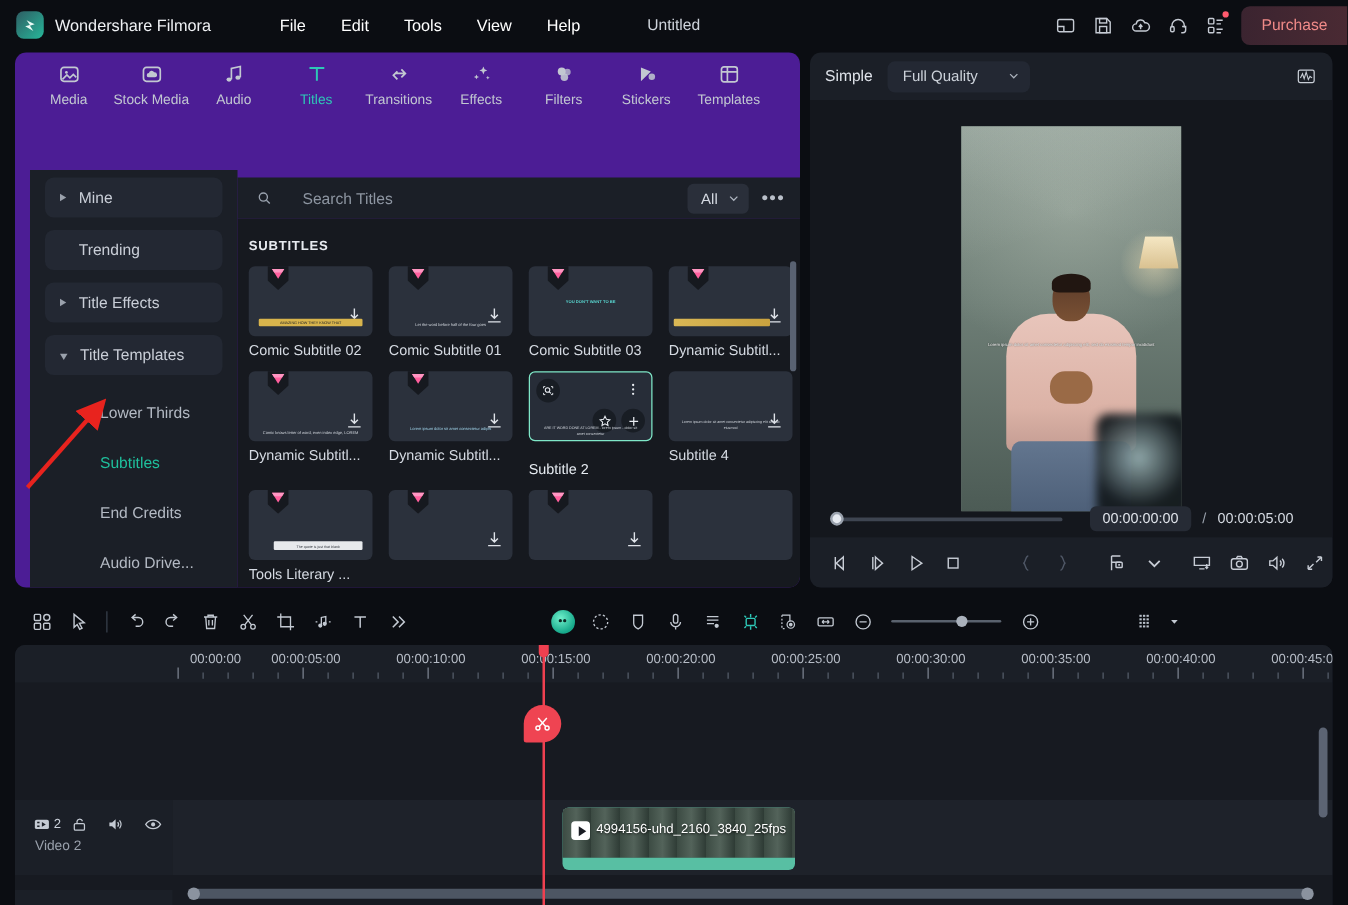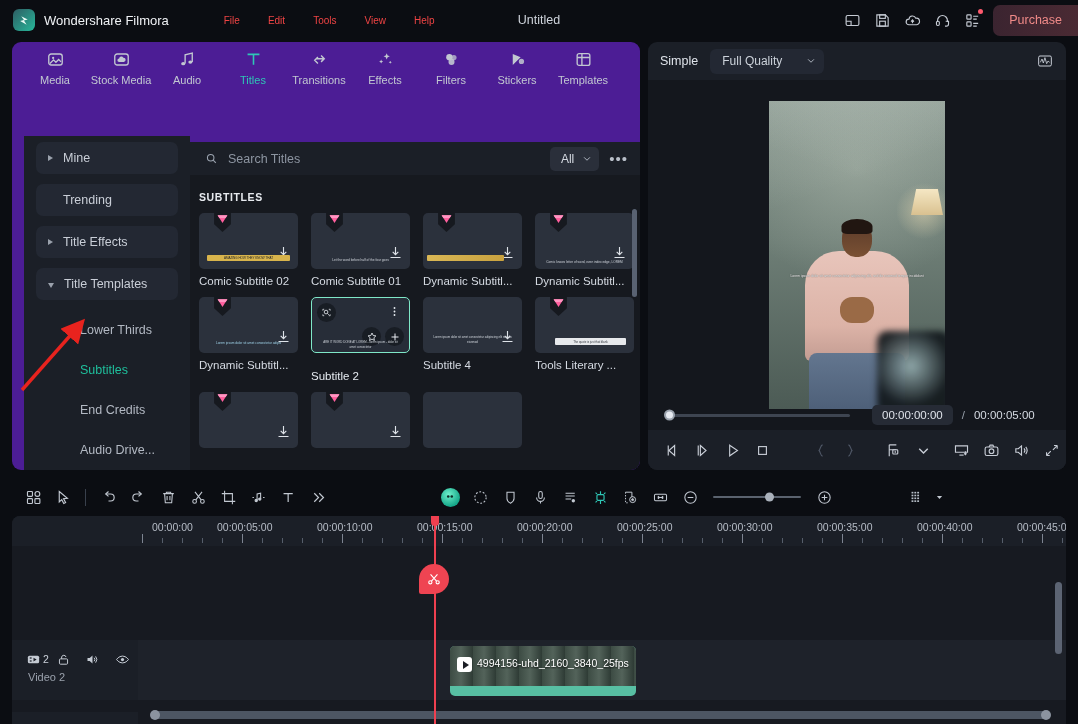--- a/index.html
+++ b/index.html
@@ -20,21 +20,21 @@
   }
   .logo-box{
     width:22px;height:22px;margin-left:13px;border-radius:6px;
     background:linear-gradient(135deg,#2e5d63 0%,#27b79a 100%);
     display:flex;align-items:center;justify-content:center;flex:none;
   }
   .logo-box svg{width:13px;height:13px;}
   .brand{ margin-left:9px; font-size:13px; color:#f0f2f5; white-space:nowrap;}
   .menus{ display:flex; align-items:center; margin-left:41px; gap:0px;}
   .menu-item{
-    padding:4px 14px; font-size:10px; color:#ef4444; border-radius:4px; cursor:default;
+    padding:4px 14px; font-size:13px; color:#ffffff; border-radius:4px; cursor:default;
   }
   .doc-title{
     position:absolute; left:0; right:0; top:0; height:40px; line-height:40px;
     text-align:center; font-size:12.5px; color:#cfd4dc; pointer-events:none;
   }
   .title-right{
     position:absolute; right:0; top:0; height:40px; display:flex; align-items:center; gap:0px;
   }
   .tb-ico{
     width:30px;height:30px;display:flex;align-items:center;justify-content:center;
@@ -69,21 +69,21 @@
   .tab.active{ color:#2ec7b6; }
   .tab.active span{ color:#2ec7b6; }
 
   
   .searchrow{
     position:absolute; left:178px; top:100px; width:450px; height:33px;
     display:flex; align-items:center; background:#1b1f27;
   }
   .srch-icon{ width:13px;height:13px;margin-left:15px;color:#9aa2ae; flex:none;}
   .srch-input{
-    flex:1; background:transparent; border:none; outline:none; margin-left:10px;
+    flex:1; background:transparent; border:none; outline:none; margin-left:24px;
     color:#c8cdd6; font-size:12.5px; font-family:inherit;
   }
   .srch-input::placeholder{ color:#8d95a1; }
   .all-select{
     display:flex; align-items:center; gap:8px; background:#2a2f3a; border-radius:5px;
     height:24px; padding:0 7px 0 11px; margin-right:10px; color:#d5dae2; font-size:12px;
   }
   .all-select svg{ width:10px;height:10px; color:#aeb5c0;}
   .more-dots{ margin-right:12px; color:#b9bfc9; font-size:15px; letter-spacing:1px; line-height:10px;}
 
@@ -552,20 +552,31 @@
                 <path d="M5 6h14l-2.5 4h-9z" fill="#ff96c2"></path>
             </svg>
             <svg class="dl" viewBox="0 0 24 24" fill="none" stroke="currentColor" stroke-width="1.8">
               <path d="M12 3v12M7.5 11l4.5 4.5L16.5 11M4 20h16"></path>
             </svg>
             <div class="thumb-cap">Let the word before half of the four goes</div>
           </div>
           <div class="label">Comic Subtitle 01</div>
         </div>
 
+        <div class="cell">
+          <div class="thumb">
+            <svg class="gem" viewBox="0 0 24 30">
+              <path d="M0 0h24v19l-12 11L0 19z" fill="#16191f"></path>
+              <path d="M5 6h14l-7 11z" fill="#ff5f9e"></path>
+                <path d="M5 6h14l-2.5 4h-9z" fill="#ff96c2"></path>
+            </svg>
+            <div class="thumb-cap" style="color:#59d6d0;font-weight:bold;font-size:3.3px;top:26px;bottom:auto">YOU DON'T WANT TO BE</div>
+          </div>
+          <div class="label">Comic Subtitle 03</div>
+        </div>
 
         <div class="cell">
           <div class="thumb">
             <svg class="gem" viewBox="0 0 24 30">
               <path d="M0 0h24v19l-12 11L0 19z" fill="#16191f"></path>
               <path d="M5 6h14l-7 11z" fill="#ff5f9e"></path>
                 <path d="M5 6h14l-2.5 4h-9z" fill="#ff96c2"></path>
             </svg>
             <svg class="dl" viewBox="0 0 24 24" fill="none" stroke="currentColor" stroke-width="1.8">
               <path d="M12 3v12M7.5 11l4.5 4.5L16.5 11M4 20h16"></path>

